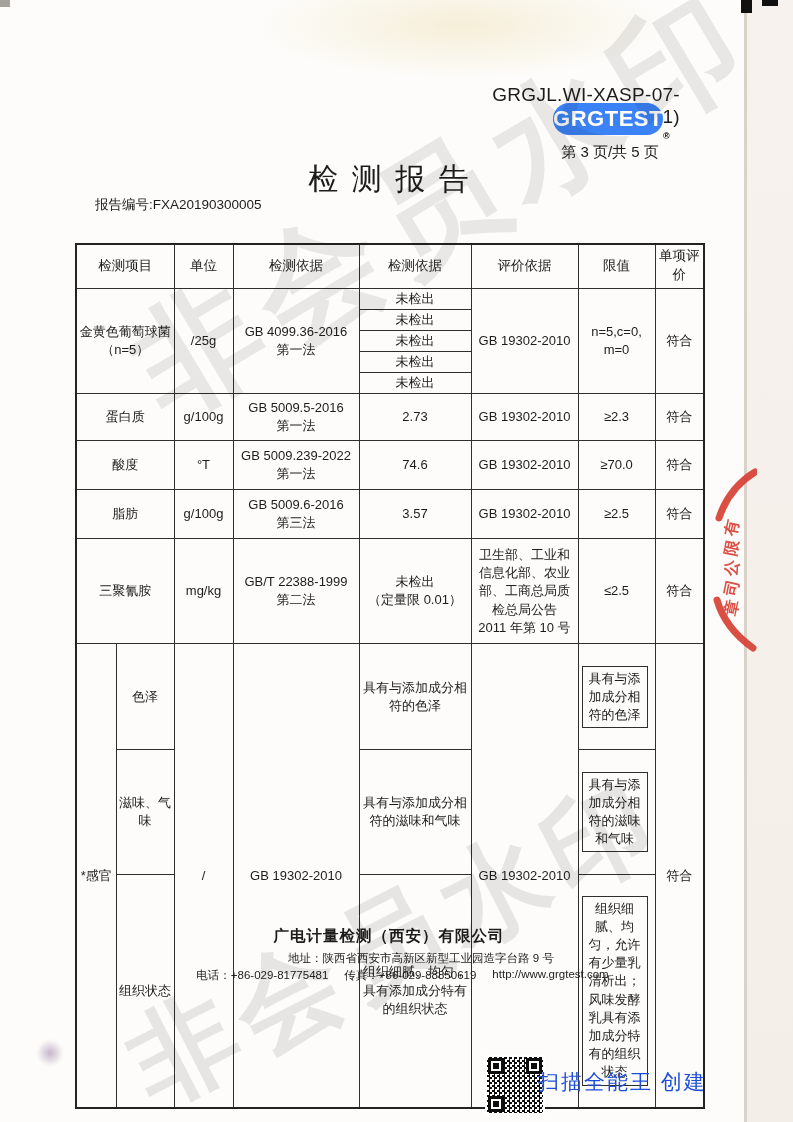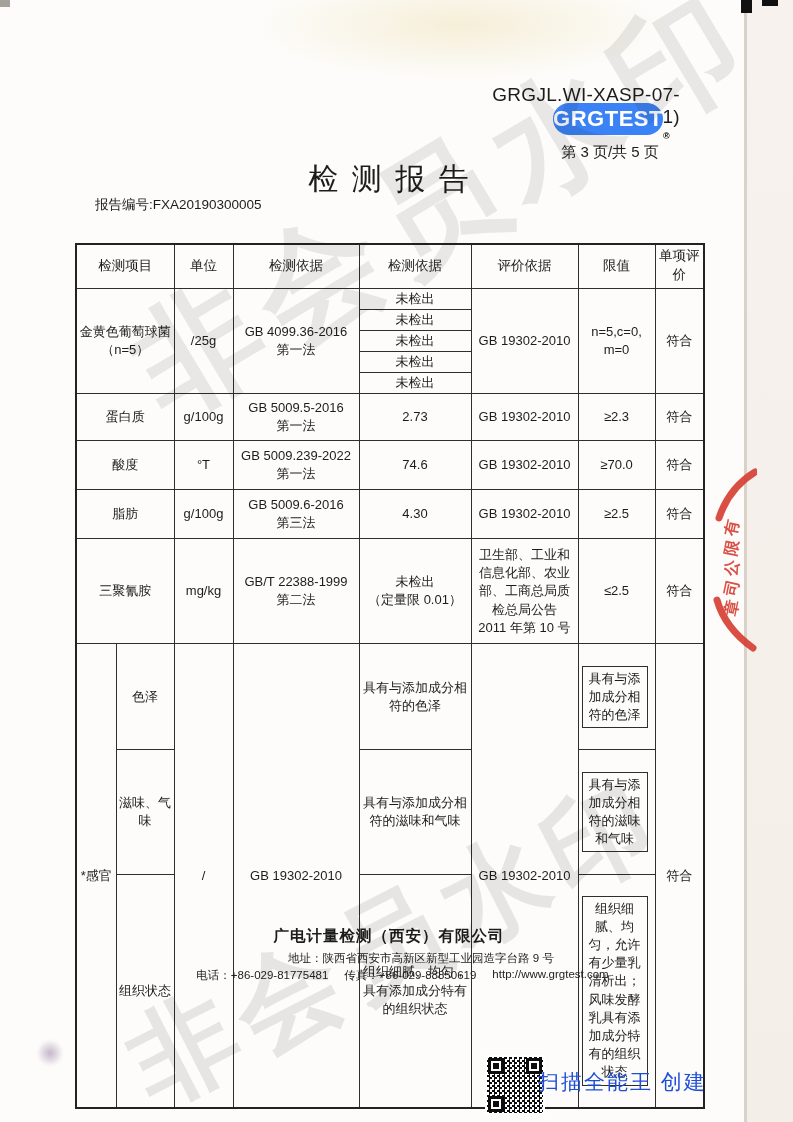--- a/index.html
+++ b/index.html
@@ -146,21 +146,21 @@
         <td class="num">74.6</td>
         <td class="num">GB 19302-2010</td>
         <td class="num">≥70.0</td>
         <td>符合</td>
       </tr>
       <tr style="height:49px">
         <td colspan="2">脂肪</td>
         <td class="num">g/100g</td>
         <td class="num">GB 5009.6-2016
 第三法</td>
-        <td class="num">4.30</td>
+        <td class="num">3.57</td>
         <td class="num">GB 19302-2010</td>
         <td class="num">≥2.5</td>
         <td>符合</td>
       </tr>
       <tr style="height:105px">
         <td colspan="2">三聚氰胺</td>
         <td class="num">mg/kg</td>
         <td class="num">GB/T 22388-1999
 第二法</td>
         <td>未检出

